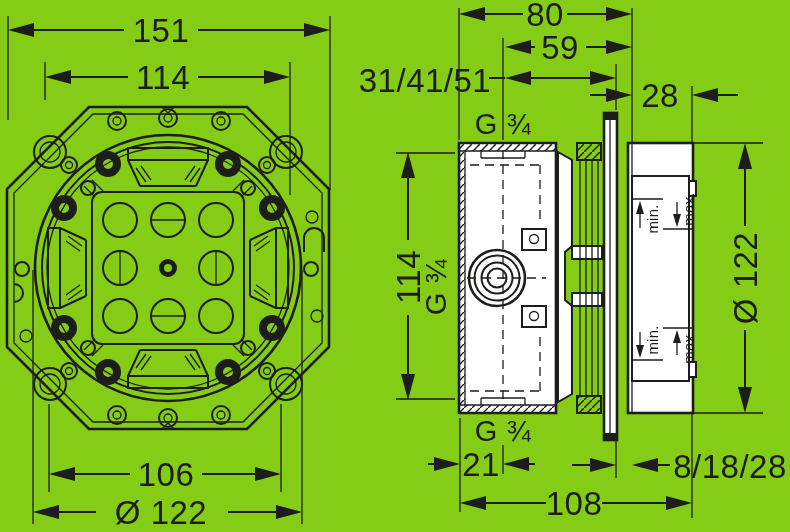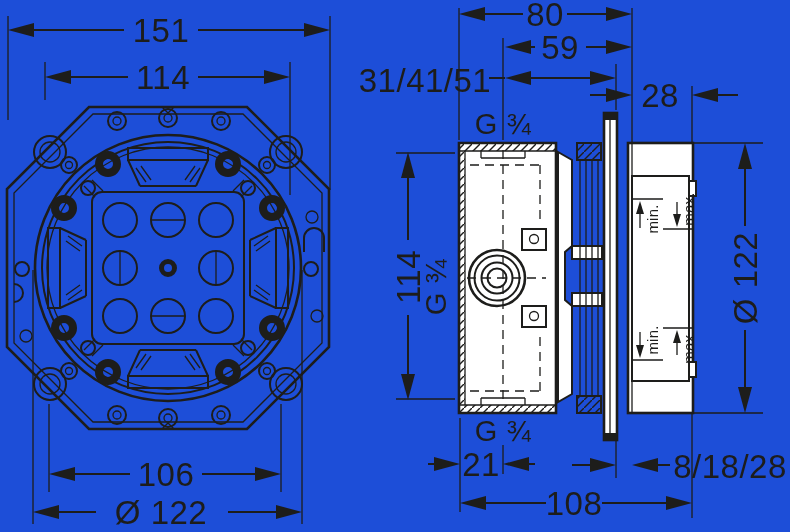--- a/index.html
+++ b/index.html
@@ -1,16 +1,16 @@
 <!DOCTYPE html>
 <html><head>
 <meta charset="utf-8">
 <style>
   html,body{margin:0;padding:0;background:#ffffff;}
-  .canvas{position:relative;width:790px;height:532px;background:#1d4ed8;overflow:hidden;
+  .canvas{position:relative;width:790px;height:532px;background:#84cc16;overflow:hidden;
           font-family:"Liberation Sans", sans-serif;}
   svg{display:block}
   svg text{font-family:"Liberation Sans", sans-serif;fill:#1d1d1b;letter-spacing:0.5px;}
   .dim{font-size:33px;}
   .thread{font-size:29px;}
   .tiny{font-size:15px;letter-spacing:0.2px;}
   .ln{stroke:#1d1d1b;fill:none;}
   .w1{stroke-width:1.3;} .w2{stroke-width:2;} .w3{stroke-width:2.6;}
   .fillb{fill:#1d1d1b;stroke:none;}
   .white{fill:#ffffff;}

